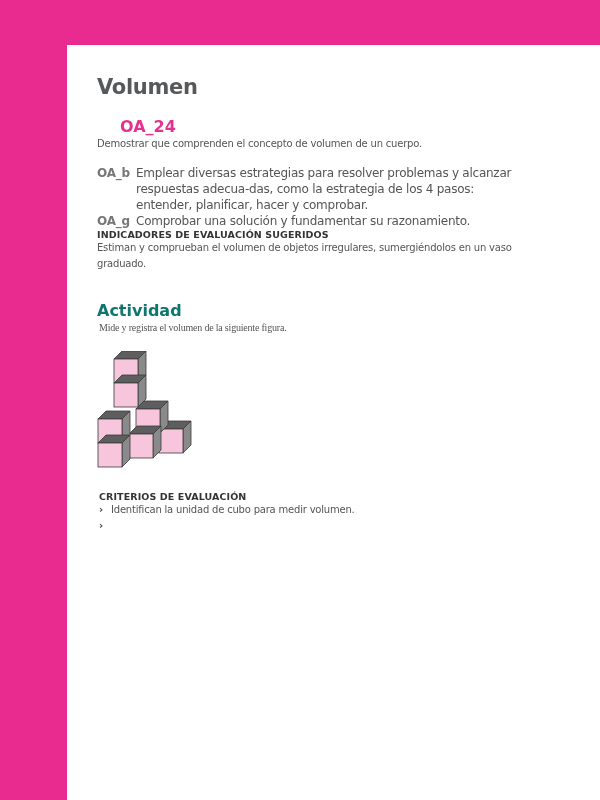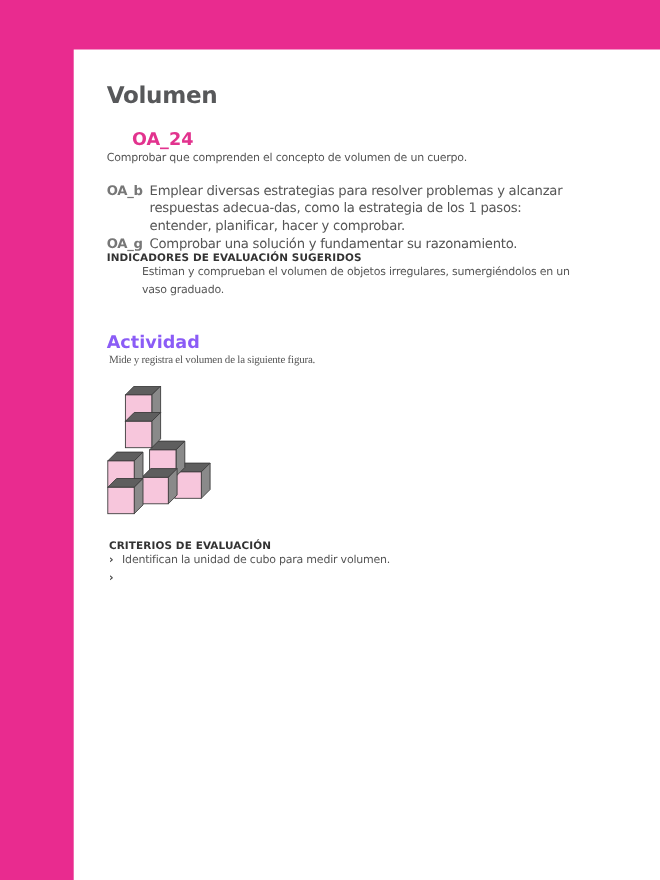--- a/index.html
+++ b/index.html
@@ -27,46 +27,46 @@
     font-size:10px; color:#555; letter-spacing:-0.2px;
   }
   .skills { position:absolute; left:30px; top:120px; width:430px; }
   .skill-row { display:flex; font-size:12px; color:#555; line-height:16px; letter-spacing:-0.25px; }
   .skill-code { width:39px; flex:none; font-weight:bold; color:#777; }
   .skill-text { flex:1; }
   .section-head {
     font-weight:bold; font-size:9.5px; color:#333; letter-spacing:0.1px;
   }
   .indicadores { position:absolute; left:30px; top:184px; width:430px; }
-  .body-text { font-size:10px; color:#555; line-height:15.5px; letter-spacing:-0.2px;margin-left:32px; }
+  .body-text { font-size:10px; color:#555; line-height:15.5px; letter-spacing:-0.2px; }
   .actividad-title {
     position:absolute; left:30px; top:256px;
-    font-weight:bold; font-size:16px; color:#8b5cf6;
+    font-weight:bold; font-size:16px; color:#0f766e;
   }
   .actividad-inst {
     position:absolute; left:32px; top:277px; font-size:10px; color:#555; letter-spacing:-0.2px;font-family:Liberation Serif, serif;
   }
   .figure { position:absolute; left:29px; top:306px; width:110px; height:120px; }
   .criterios { position:absolute; left:32px; top:446px; width:420px; }
   .bullet-row { display:flex; font-size:10px; color:#555; line-height:16px; letter-spacing:-0.2px; }
   .bullet { width:12px; flex:none; font-weight:bold; color:#444; }
 </style>
 </head>
 <body>
 
 <div class="page">
   <div class="title">Volumen</div>
 
   <div class="oa-code">OA_24</div>
-  <div class="oa-desc">Comprobar que comprenden el concepto de volumen de un cuerpo.</div>
+  <div class="oa-desc">Demostrar que comprenden el concepto de volumen de un cuerpo.</div>
 
   <div class="skills">
     <div class="skill-row">
       <span class="skill-code">OA_b</span>
-      <span class="skill-text">Emplear diversas estrategias para resolver problemas y alcanzar respuestas adecua-das, como la estrategia de los 1 pasos: entender, planificar, hacer y comprobar.</span>
+      <span class="skill-text">Emplear diversas estrategias para resolver problemas y alcanzar respuestas adecua-das, como la estrategia de los 4 pasos: entender, planificar, hacer y comprobar.</span>
     </div>
     <div class="skill-row">
       <span class="skill-code">OA_g</span>
       <span class="skill-text">Comprobar una solución y fundamentar su razonamiento.</span>
     </div>
   </div>
 
   <div class="indicadores">
     <div class="section-head">INDICADORES DE EVALUACIÓN SUGERIDOS</div>
     <div class="body-text">Estiman y comprueban el volumen de objetos irregulares, sumergiéndolos en un vaso graduado.</div>

